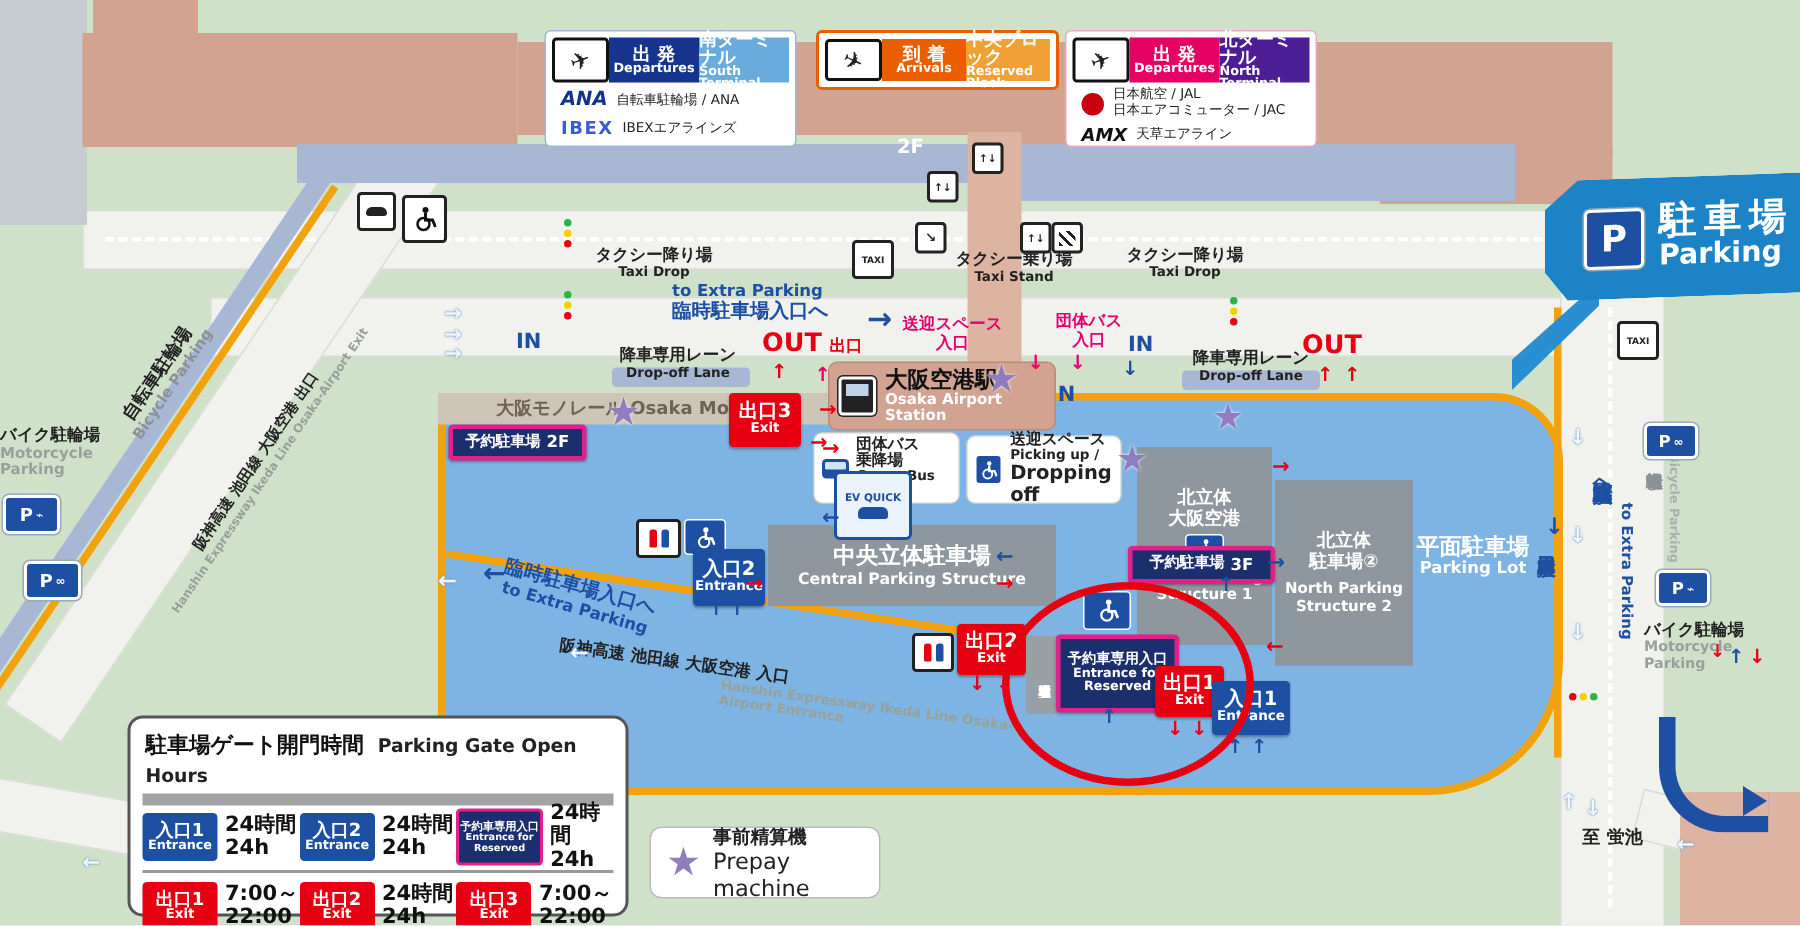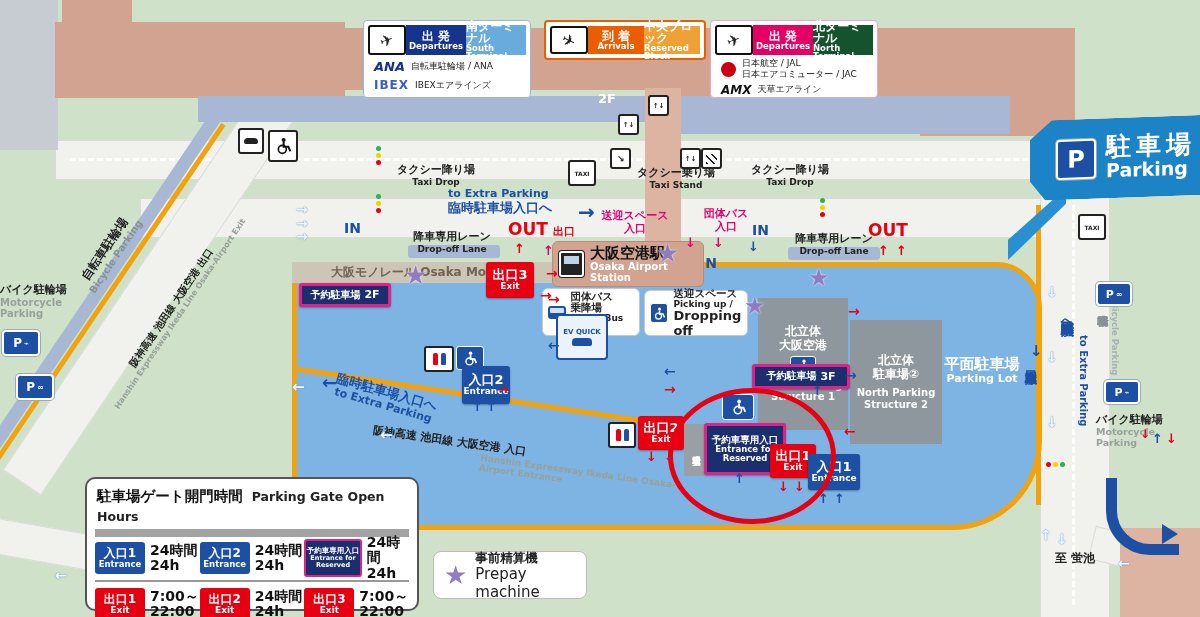--- a/index.html
+++ b/index.html
@@ -181,21 +181,21 @@
 
   <div class="hdr" style="left:710px;top:20px;width:168px;height:78px;border:1px solid #e8a9c2">
     <div class="hdr-row">
       <div class="hdr-icon">
           <span style="display:inline-block;transform:rotate(-20deg)">✈</span>
         </div>
       <div class="hdr-cell" style="background:#e50063">
         <span class="hc-jp">出 発</span>
         <span class="hc-en">Departures</span>
       </div>
-      <div class="hdr-cell" style="background:#14532d">
+      <div class="hdr-cell" style="background:#4c1d95">
         <span class="hc-jp">北ターミナル</span>
         <span class="hc-en">North Terminal</span>
       </div>
     </div>
     <div class="air-row" style="margin-top:3px">
       <span class="jal-logo"></span>
       <span style="font-size:9px;line-height:1.25">
         <span style="display:block">日本航空 / JAL</span>
         <span style="display:block">日本エアコミューター / JAC</span>
       </span>
@@ -383,20 +383,24 @@
         <circle cx="13" cy="4" r="3" fill="#fff"></circle>
         <path d="M13 7v7h7l3 7" stroke="#fff" stroke-width="3" fill="none"></path>
         <circle cx="11" cy="18" r="6" stroke="#fff" stroke-width="2.5" fill="none"></circle>
       </svg>
   </div>
   <div class="ev-box" style="left:556px;top:314px;width:48px;height:42px">
     <span class="ev-txt">EV QUICK</span>
     <span class="car"></span>
   </div>
 
+  <div class="structure" style="left:512px;top:350px;width:192px;height:54px">
+    <span class="s-jp" style="font-size:15px">中央立体駐車場</span>
+    <span class="s-en" style="font-size:10.5px">Central Parking Structure</span>
+  </div>
 
   <div class="structure" style="left:758px;top:298px;width:90px;height:132px">
     <span class="s-jp2">北立体</span>
     <span class="s-jp2">大阪空港</span>
     <span class="wc" style="position:static;width:24px;height:19px;margin:3px 0">
       <svg width="13" height="14" viewBox="0 0 24 26">
           <circle cx="13" cy="4" r="3" fill="#fff"></circle>
           <path d="M13 7v7h7l3 7" stroke="#fff" stroke-width="3" fill="none"></path>
           <circle cx="11" cy="18" r="6" stroke="#fff" stroke-width="2.5" fill="none"></circle>
         </svg>

